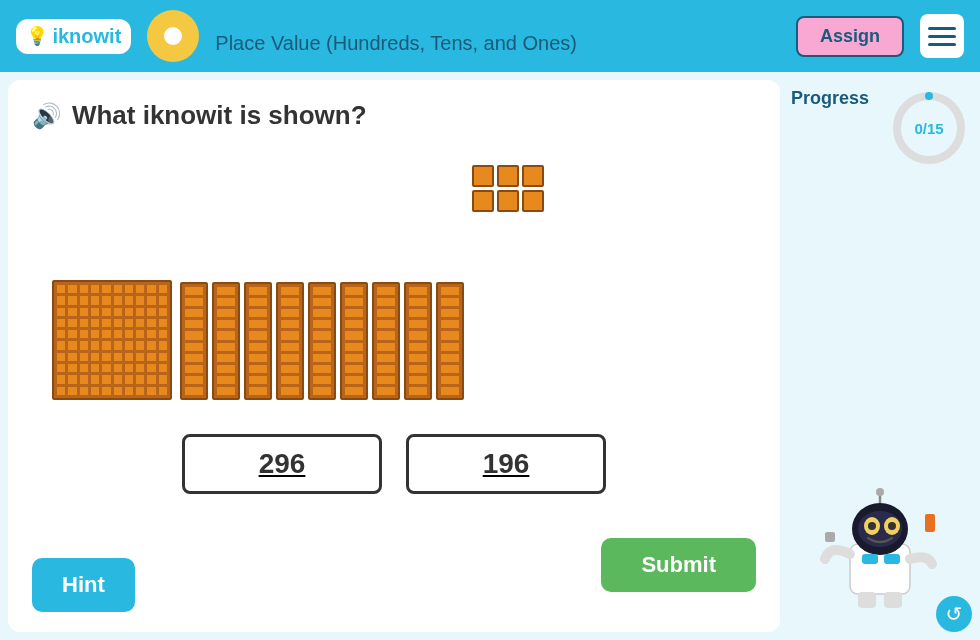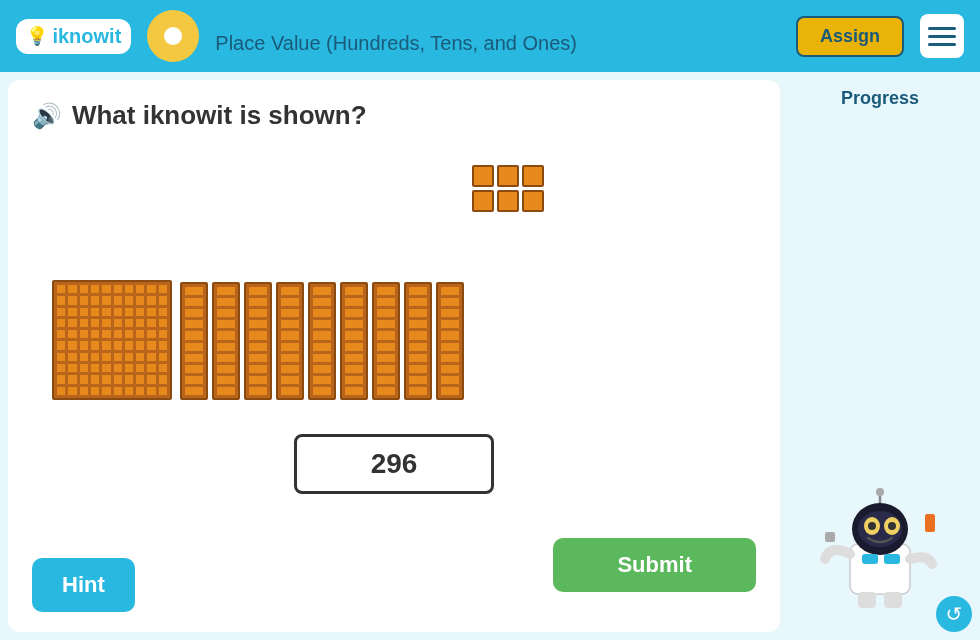--- a/index.html
+++ b/index.html
@@ -54,21 +54,21 @@
       border-radius: 50%;
     }
     .header-title {
       flex: 1;
       font-size: 20px;
       color: #1a5a7a;
       font-weight: 500;
       margin-top: 15px;
     }
     .assign-btn {
-      background: #eab308;
+      background: #f9a8d4;
       border: 2.5px solid #1a5a7a;
       border-radius: 8px;
       padding: 8px 22px;
       font-size: 18px;
       font-weight: bold;
       color: #1a5a7a;
       cursor: pointer;
     }
     .hamburger-btn {
       background: white;
@@ -190,20 +190,21 @@
       border: 2px solid #8b4a10;
       border-radius: 2px;
     }
 
     
     .answer-row {
       display: flex;
       gap: 24px;
       justify-content: center;
       margin-top: 8px;
+      text-decoration: underline;
     }
     .answer-btn {
       width: 200px;
       height: 60px;
       border: 3px solid #333;
       border-radius: 8px;
       font-size: 28px;
       font-weight: bold;
       color: #333;
       background: white;
@@ -229,21 +230,21 @@
       font-size: 22px;
       font-weight: bold;
       cursor: pointer;
       margin-top: 40px;
     }
     .submit-btn {
       background: #5cb85c;
       color: white;
       border: none;
       border-radius: 10px;
-      padding: 14px 64px;
+      padding: 14px 40px;
       font-size: 22px;
       font-weight: bold;
       cursor: pointer;
     }
 
     
     .right-panel {
       width: 200px;
       display: flex;
       flex-direction: column;
@@ -569,33 +570,41 @@
           <div class="one-block"></div>
           <div class="one-block"></div>
           <div class="one-block"></div>
           <div class="one-block"></div>
         </div>
 
     </div>
 
     <div class="answer-row">
       <button class="answer-btn">296</button>
+      <button class="answer-btn">196</button>
     </div>
 
     <div class="bottom-row">
       <button class="hint-btn">Hint</button>
       <button class="submit-btn">Submit</button>
     </div>
 
   </div>
 
   <div class="right-panel">
 
     <div class="progress-section">
       <span class="panel-label">Progress</span>
+      <div class="circle-gauge">
+        <svg width="80" height="80" viewBox="0 0 80 80">
+          <circle class="gauge-bg" cx="40" cy="40" r="32"></circle>
+          <circle class="gauge-fill" cx="40" cy="40" r="32" stroke-dasharray="0 201"></circle>
+        </svg>
+        <span class="gauge-text">0/15</span>
+      </div>
     </div>
 
 
     <div class="robot-area">
       <svg width="120" height="140" viewBox="0 0 120 140">
 
         <rect x="30" y="70" width="60" height="50" rx="8" fill="white" stroke="#ccc" stroke-width="1.5"></rect>
 
         <ellipse cx="60" cy="55" rx="28" ry="26" fill="#1a1a2e"></ellipse>
 

